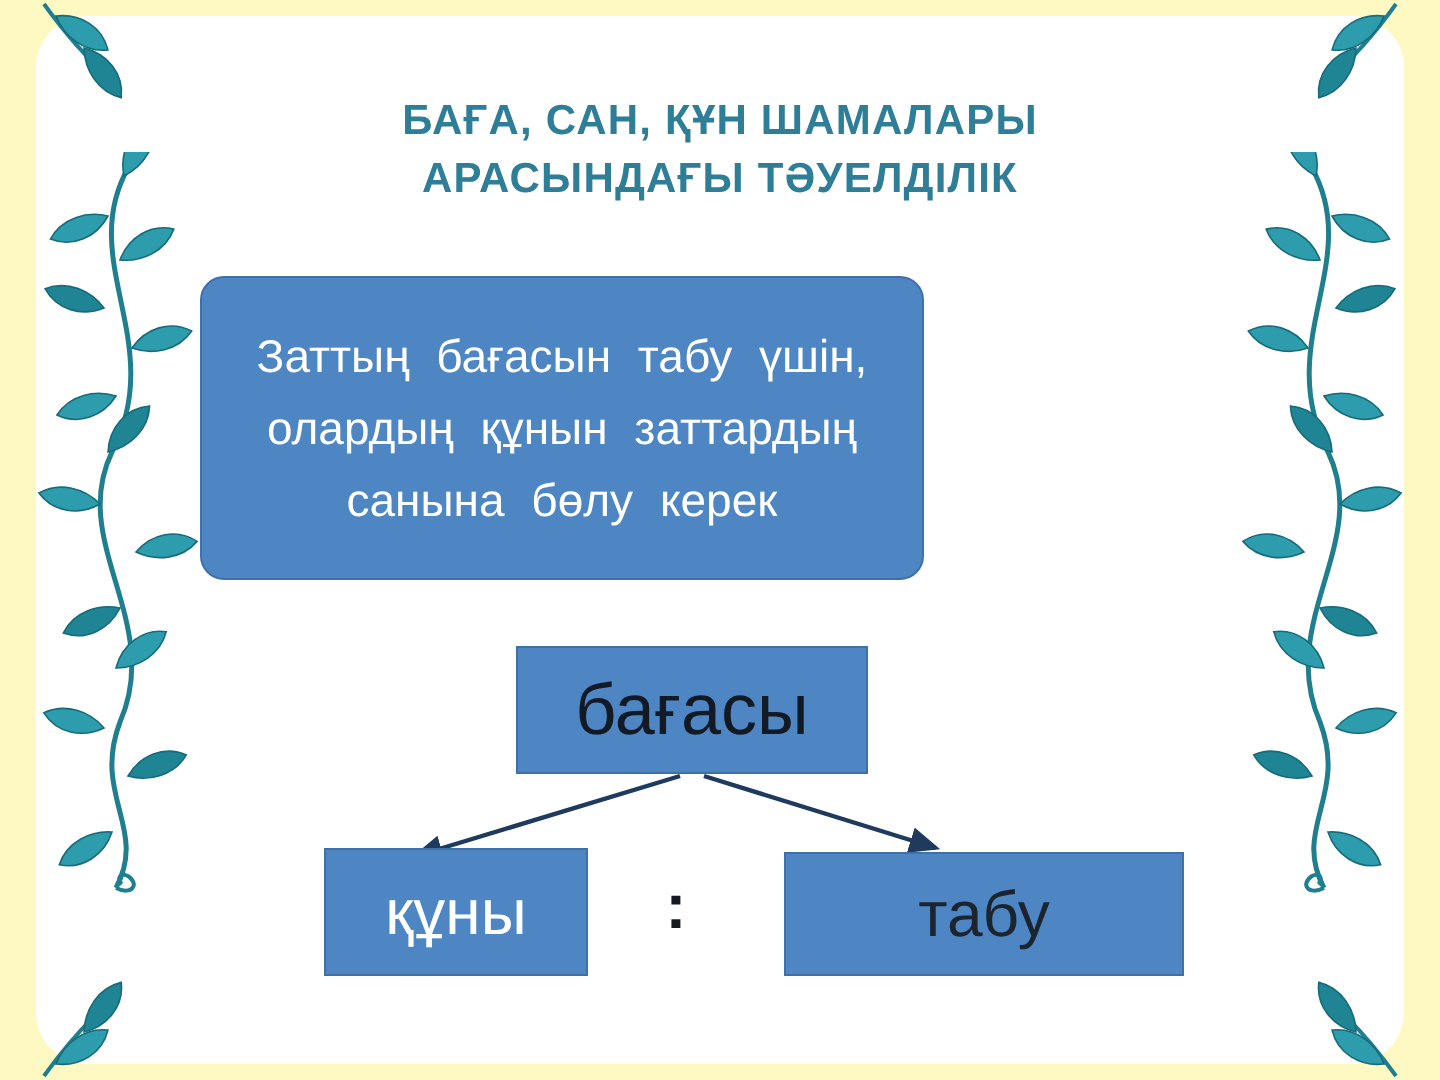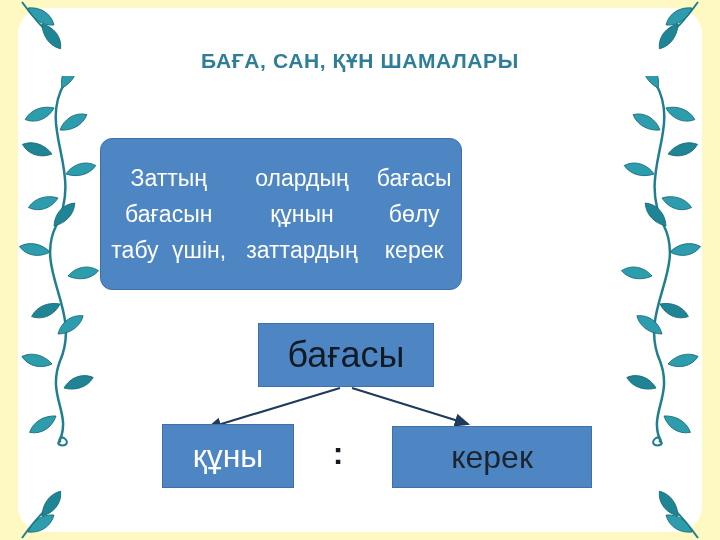--- a/index.html
+++ b/index.html
@@ -19,21 +19,21 @@
   .sprig-tr{right:14px;top:-6px;transform:scaleX(-1);}
   .sprig-bl{left:14px;bottom:-6px;transform:scaleY(-1);}
   .sprig-br{right:14px;bottom:-6px;transform:scale(-1,-1);}
   .title{
     position:absolute;left:0;top:46px;width:720px;text-align:center;
     color:#2e7e97;font-weight:bold;font-size:21px;line-height:29px;letter-spacing:0.6px;
   }
   .statement-box{
     position:absolute;left:100px;top:138px;width:360px;height:150px;
     background:#4d86c3;border:1px solid #3f71a8;border-radius:12px;
-    display:flex;flex-direction:row;justify-content:center;align-items:center;
+    display:flex;flex-direction:column;justify-content:center;align-items:center;
     color:#ffffff;font-size:23px;line-height:36px;word-spacing:7px;text-align:center;
   }
   .node{
     position:absolute;background:#4d86c3;border:1px solid #3f71a8;border-radius:0;
     display:flex;align-items:center;justify-content:center;
   }
   .node-top{left:258px;top:323px;width:174px;height:62px;font-size:36px;color:#121a26;}
   .node-left{left:162px;top:424px;width:130px;height:62px;font-size:32px;color:#ffffff;}
   .node-right{left:392px;top:426px;width:198px;height:60px;font-size:32px;color:#1c2430;}
   .operator{
@@ -116,26 +116,27 @@
   <svg class="ornament sprig-br" width="70" height="70" viewBox="0 0 70 70" xmlns="http://www.w3.org/2000/svg">
     <path d="M8 8 C 18 22, 28 34, 42 46" fill="none" stroke="#1f7f8e" stroke-width="2"></path>
     <g fill="#2d9dad" stroke="#176b79" stroke-width="0.8">
       <path d="M0 0 C9 -8 22 -9 31 -1 C22 7 9 6 0 0 Z" transform="translate(14,14) rotate(35)"></path>
       <path d="M0 0 C9 -8 22 -9 31 -1 C22 7 9 6 0 0 Z" transform="translate(28,30) rotate(55)" fill="#1f8494"></path>
     </g>
   </svg>
 
   <div class="title">
     <div>БАҒА, САН, ҚҰН ШАМАЛАРЫ</div>
+    <div>АРАСЫНДАҒЫ ТӘУЕЛДІЛІК</div>
   </div>
 
   <div class="statement-box">
     <div>Заттың бағасын табу үшін,</div>
     <div>олардың құнын заттардың</div>
-    <div>бағасы бөлу керек</div>
+    <div>санына бөлу керек</div>
   </div>
 
   <div class="node node-top">
     <span>бағасы</span>
   </div>
 
   <svg class="arrows" width="340" height="52" viewBox="0 0 340 52" xmlns="http://www.w3.org/2000/svg">
     <defs>
       <marker id="arrowhead" markerWidth="8" markerHeight="8" refX="6" refY="3" orient="auto">
         <path d="M0 0 L7 3 L0 6 Z" fill="#1e3a5c"></path>
@@ -145,16 +146,16 @@
     <line x1="202" y1="4" x2="318" y2="40" stroke="#1e3a5c" stroke-width="2.2" marker-end="url(#arrowhead)"></line>
   </svg>
 
   <div class="node node-left">
     <span>құны</span>
   </div>
 
   <div class="operator">:</div>
 
   <div class="node node-right">
-    <span>керек</span>
+    <span>табу</span>
   </div>
 
 </div>
 
 </body></html>

